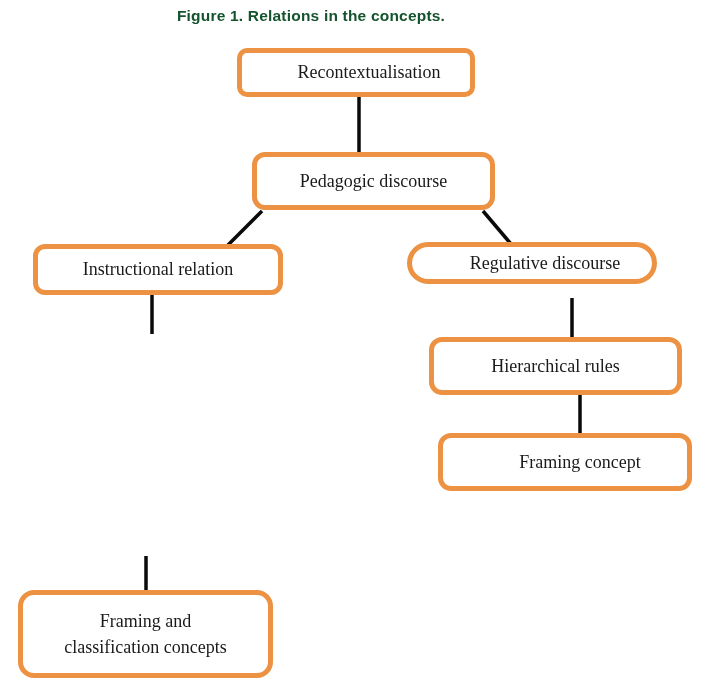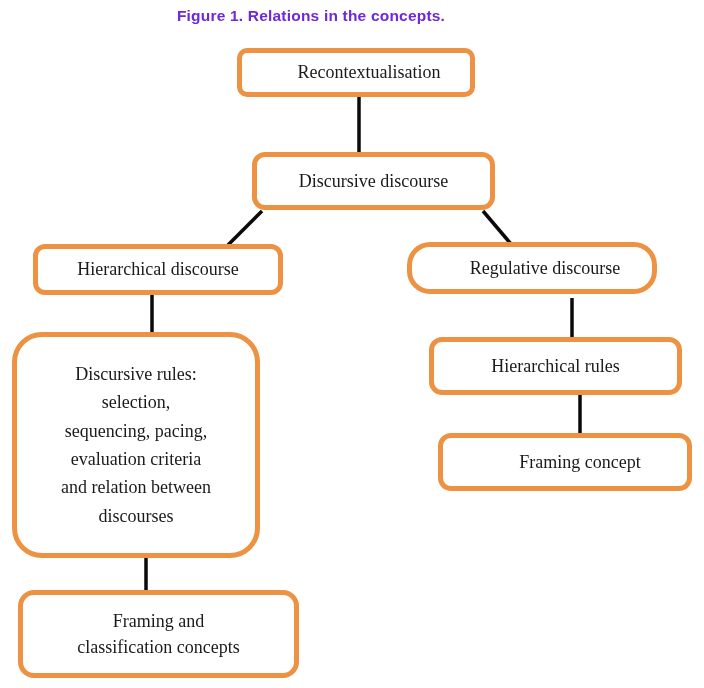--- a/index.html
+++ b/index.html
@@ -13,21 +13,21 @@
   }
   .fig-title {
     position: absolute;
     top: 7px;
     left: 311px;
     transform: translateX(-50%);
     font-family: "Liberation Sans", "DejaVu Sans", sans-serif;
     font-weight: bold;
     font-size: 15.5px;
     letter-spacing: 0.2px;
-    color: #6d28d9;
+    color: #14532d;
     white-space: nowrap;
   }
   .connectors {
     position: absolute;
     left: 0; top: 0;
     width: 704px; height: 688px;
   }
   .connectors line {
     stroke: #0a0a0a;
     stroke-width: 3.5;
@@ -45,25 +45,25 @@
     text-align: center;
     font-size: 18px;
     line-height: 1.45;
     color: #1a1a1a;
     white-space: pre-line;
     padding: 2px 6px;
   }
   #n-recontextualisation { left: 237px; top: 48px;  width: 238px; height: 49px;  border-radius: 10px; padding-left: 32px; }
   #n-pedagogic          { left: 252px; top: 152px; width: 243px; height: 58px;  border-radius: 13px; }
   #n-instructional      { left: 33px;  top: 244px; width: 250px; height: 51px;  border-radius: 12px; }
-  #n-regulative         { left: 407px; top: 242px; width: 250px; height: 52px;  border-radius: 23px; padding-left: 32px; }
+  #n-regulative         { left: 407px; top: 242px; width: 250px; height: 42px;  border-radius: 23px; padding-left: 32px; }
   #n-discursive         { left: 12px;  top: 332px; width: 248px; height: 226px; border-radius: 30px; line-height: 1.58; }
   #n-hierarchical       { left: 429px; top: 337px; width: 253px; height: 58px;  border-radius: 13px; text-align: center; }
   #n-framing-concept    { left: 438px; top: 433px; width: 254px; height: 58px;  border-radius: 13px; padding-left: 36px; }
-  #n-framing-class      { left: 18px;  top: 590px; width: 281px; height: 88px;  border-radius: 16px; }
+  #n-framing-class      { left: 18px;  top: 590px; width: 255px; height: 88px;  border-radius: 16px; }
 </style>
 </head>
 <body>
 
 <div class="canvas">
 
   <div class="fig-title">Figure 1. Relations in the concepts.</div>
 
   <svg class="connectors" viewBox="0 0 704 688" xmlns="http://www.w3.org/2000/svg">
     <line x1="359" y1="97" x2="359" y2="153"></line>
@@ -73,39 +73,31 @@
     <line x1="572" y1="298" x2="572" y2="339"></line>
     <line x1="146" y1="556" x2="146" y2="592"></line>
     <line x1="580" y1="393" x2="580" y2="435"></line>
   </svg>
 
   <div class="node" id="n-recontextualisation">
     <span>Recontextualisation</span>
   </div>
 
   <div class="node" id="n-pedagogic">
-    <span>Discursive discourse</span>
+    <span>Pedagogic discourse</span>
   </div>
 
   <div class="node" id="n-instructional">
-    <span>Hierarchical discourse</span>
+    <span>Instructional relation</span>
   </div>
 
   <div class="node" id="n-regulative">
     <span>Regulative discourse</span>
   </div>
 
-  <div class="node" id="n-discursive">
-    <span>Discursive rules:
-selection,
-sequencing, pacing,
-evaluation criteria
-and relation between
-discourses</span>
-  </div>
 
   <div class="node" id="n-hierarchical">
     <span>Hierarchical rules</span>
   </div>
 
   <div class="node" id="n-framing-concept">
     <span>Framing concept</span>
   </div>
 
   <div class="node" id="n-framing-class">

